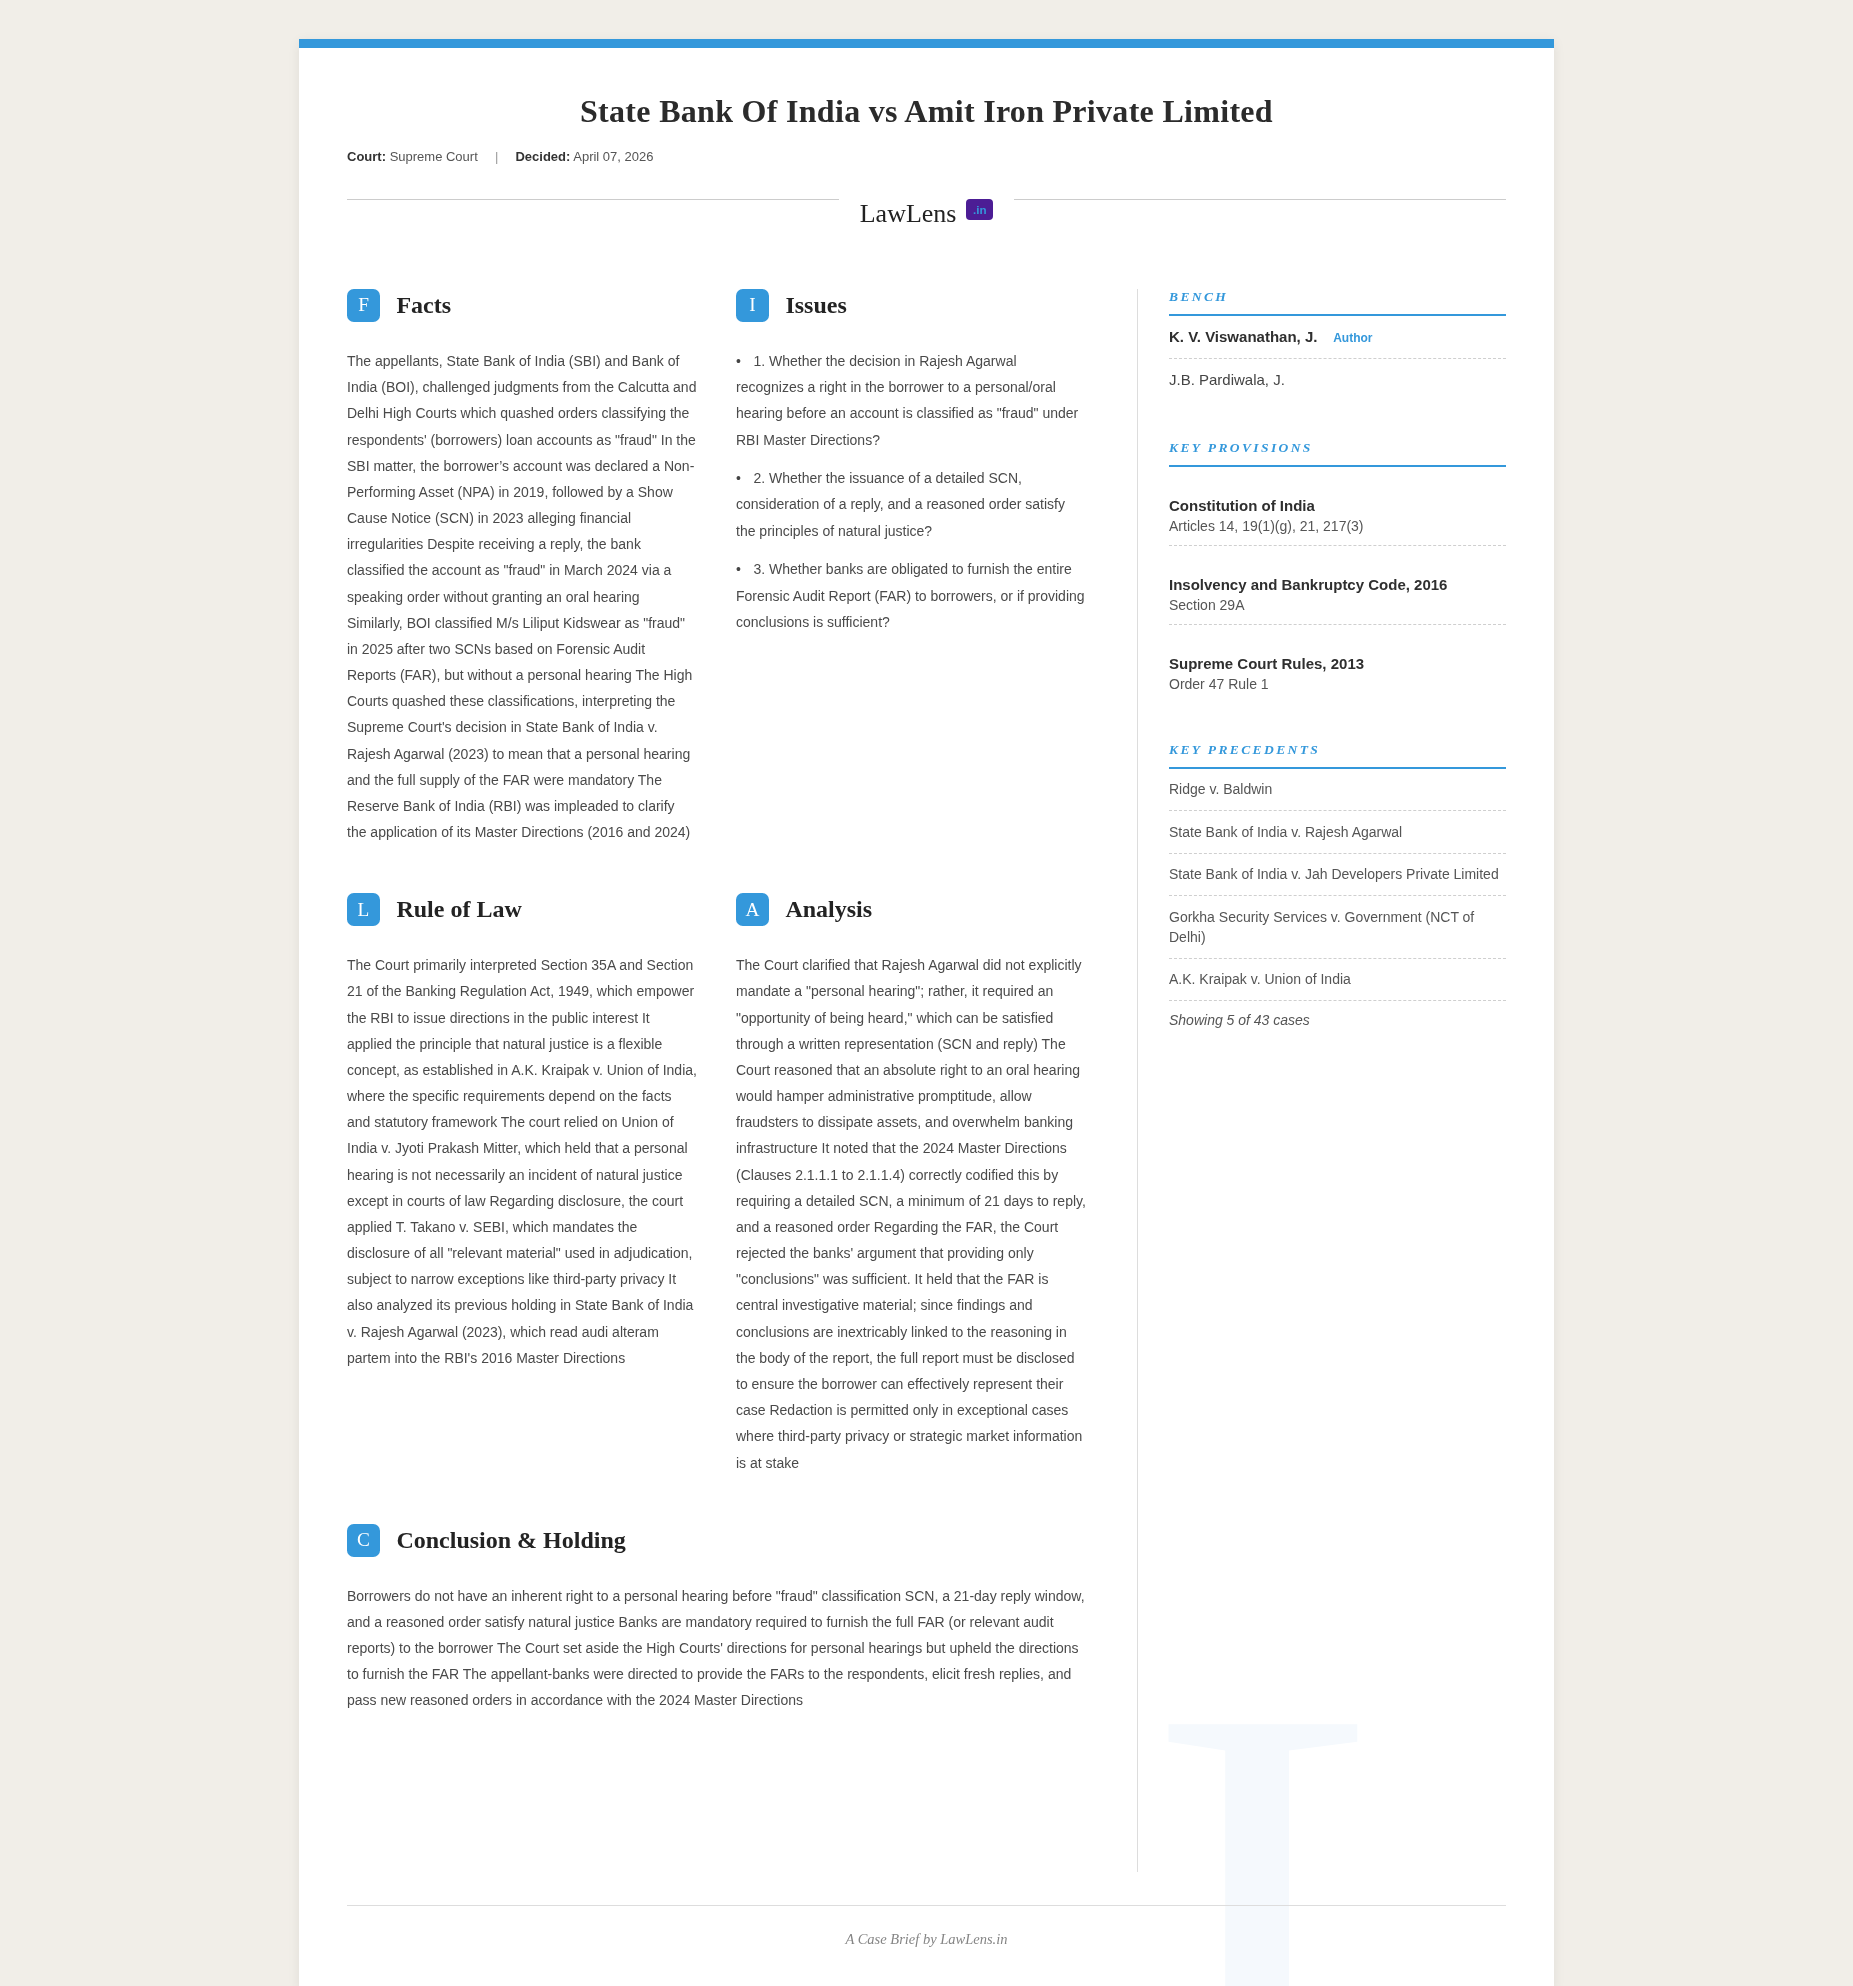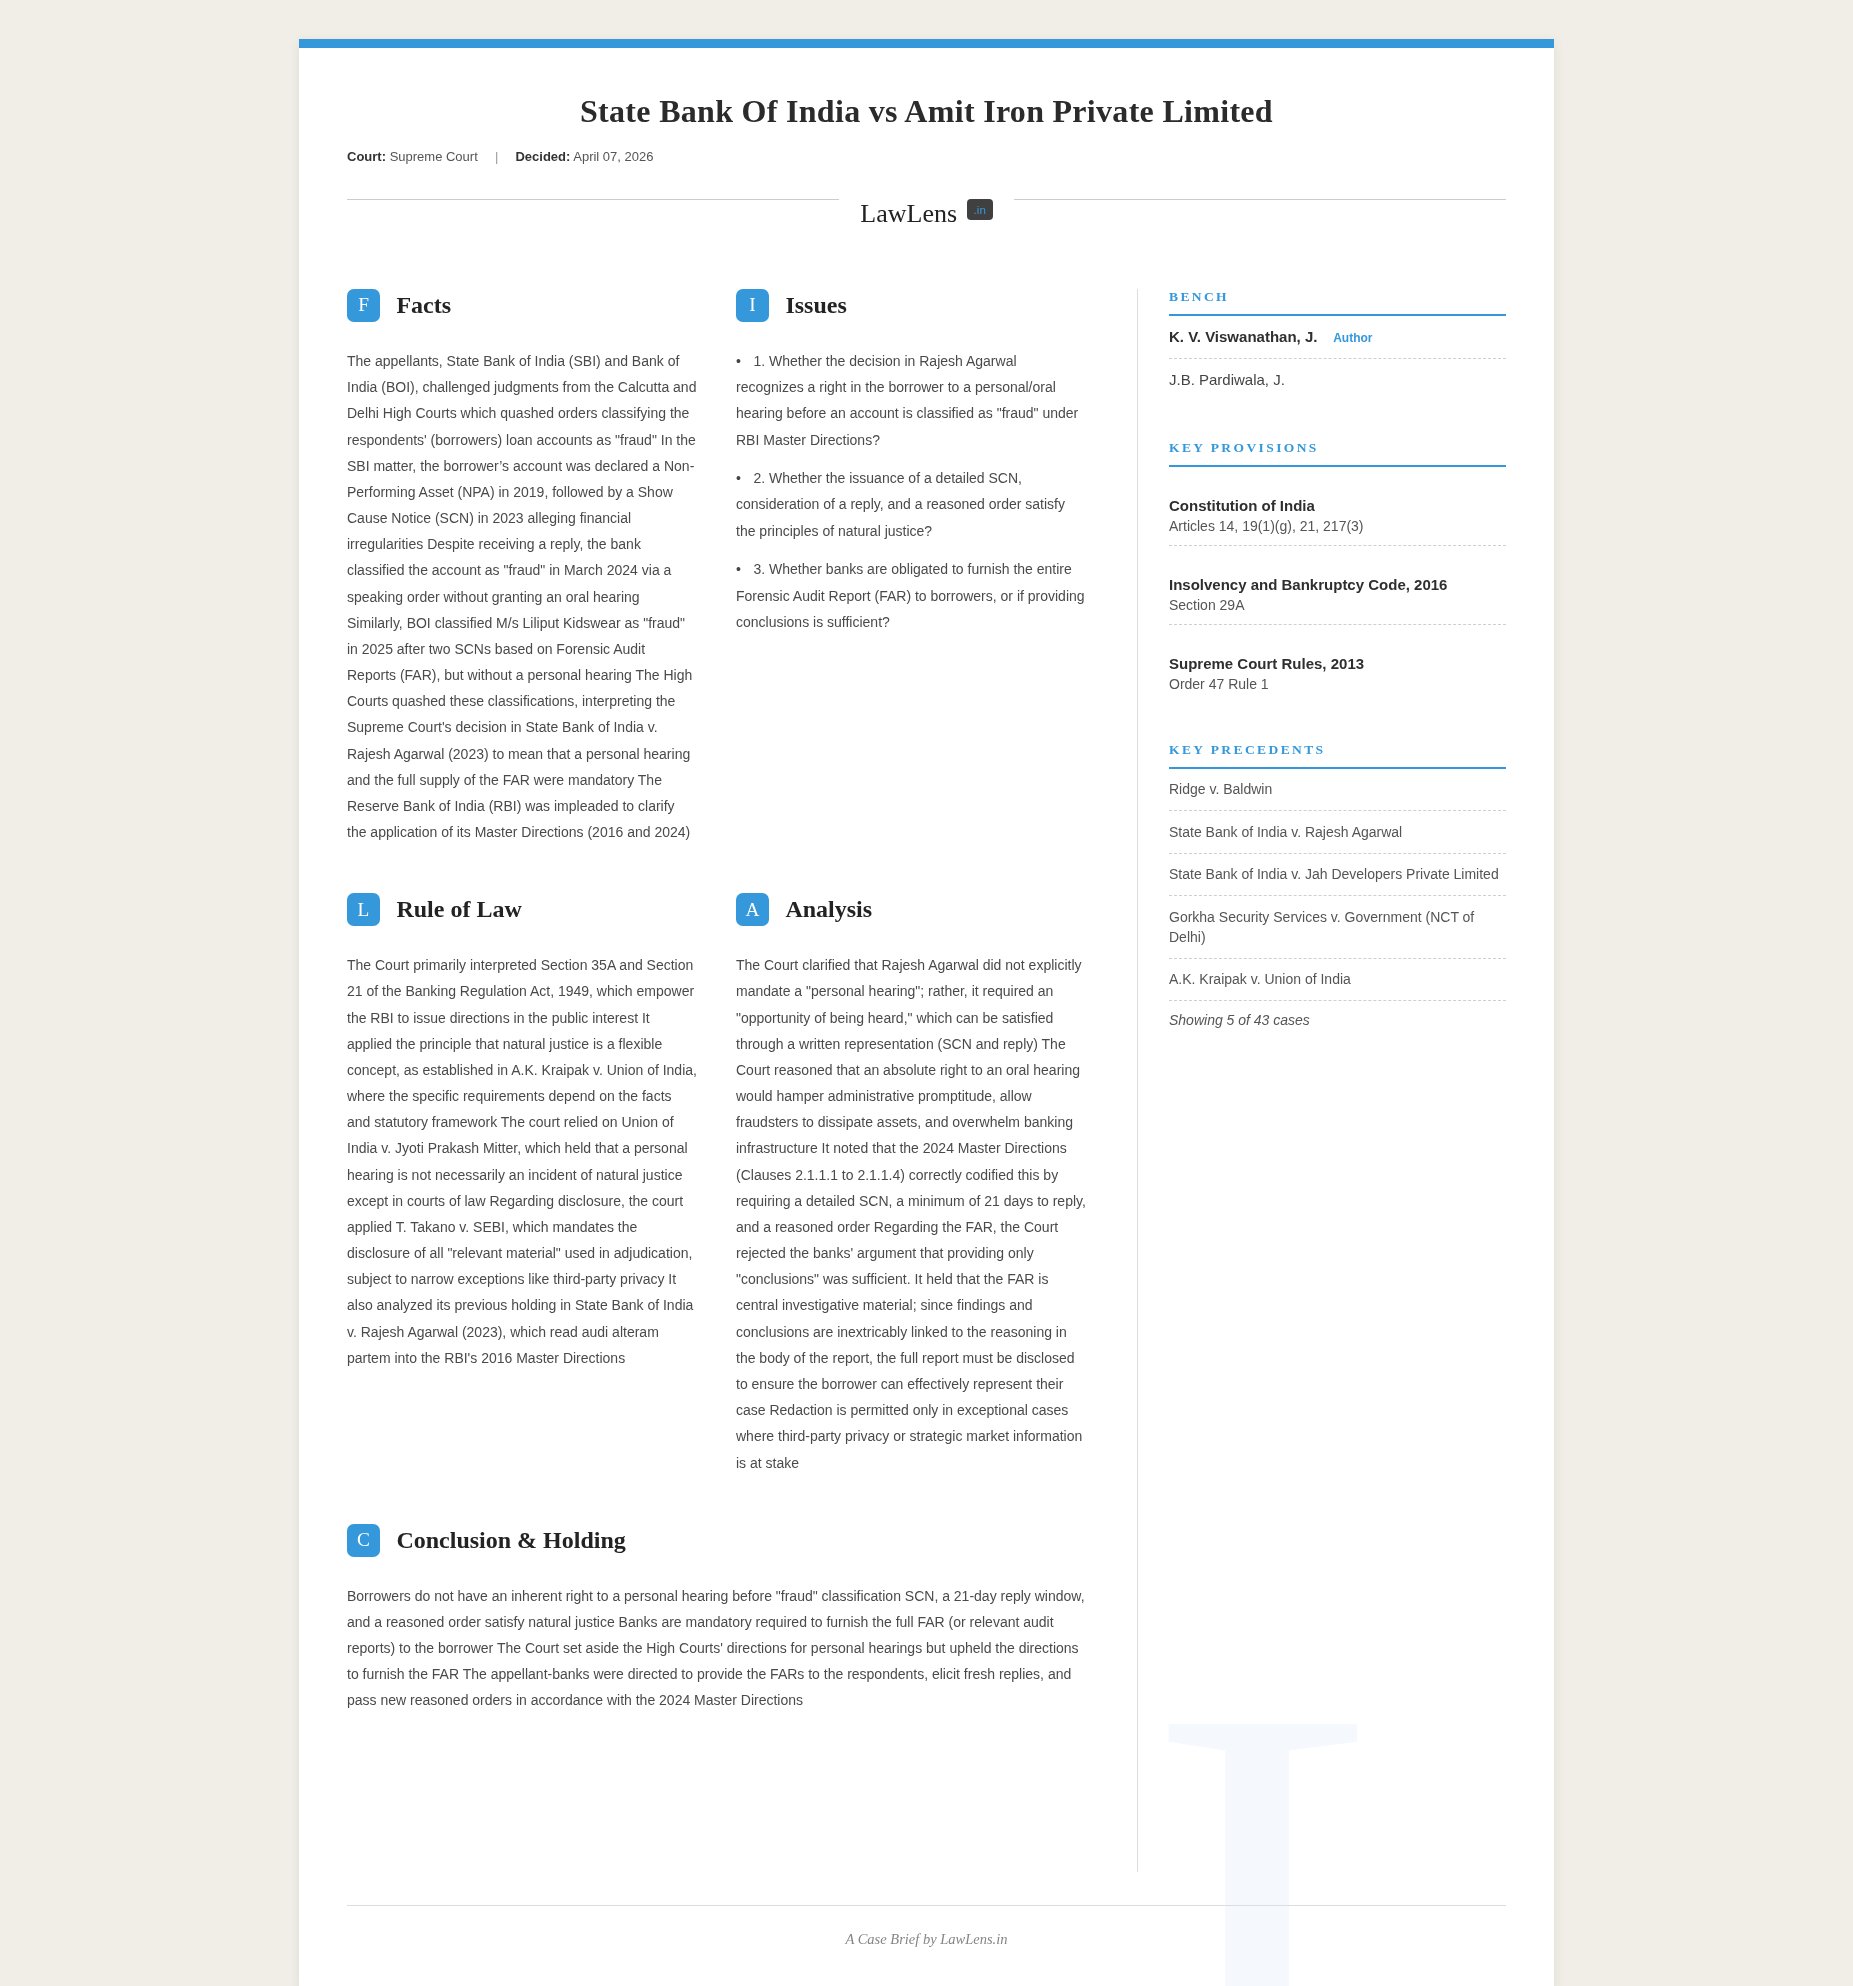--- a/index.html
+++ b/index.html
@@ -57,24 +57,24 @@
     align-items: flex-start;
   }
   .brand-divider .line { flex: 1; height: 1px; background: #ccc; }
   .brand-divider .brand {
     font-family: "Liberation Serif", serif;
     font-size: 26px;
     color: #222;
     margin: 0 9.7px 0 21px;
   }
   .brand-divider .badge {
-    background: #404040;
+    background: #4c1d95;
     color: #3498db;
     font-size: 11.6px;
-    font-weight: normal;
+    font-weight: bold;
     padding: 3.9px 6.8px;
     border-radius: 3.9px;
     margin-right: 21px;
   }
   .content {
     position: relative;
     z-index: 1;
     display: flex;
     align-items: stretch;
     padding: 0 48px;
@@ -138,20 +138,21 @@
   .side-block { margin-bottom: 39px; }
   .side-title {
     margin: 0;
     font-family: "Liberation Serif", serif;
     font-size: 13.5px;
     font-weight: bold;
     letter-spacing: 2.4px;
     color: #3498db;
     padding-bottom: 8.7px;
     border-bottom: 2.9px solid #3498db;
+    font-style: italic;
   }
   .judge {
     padding: 12.6px 0;
     font-size: 15px;
     color: #444;
   }
   .judge.first { border-bottom: 1px dashed #cfcfcf; }
   .judge-name { font-weight: bold; color: #2f2f2f; }
   .author-tag {
     color: #3498db;

